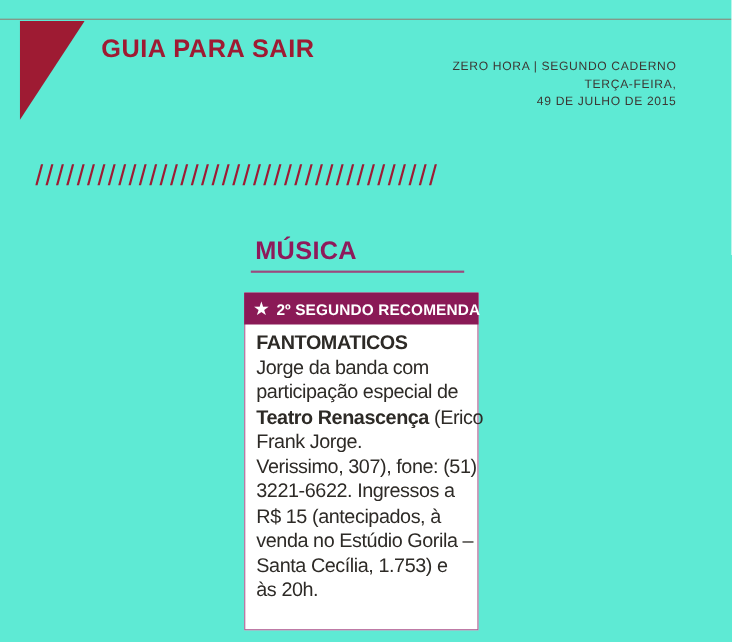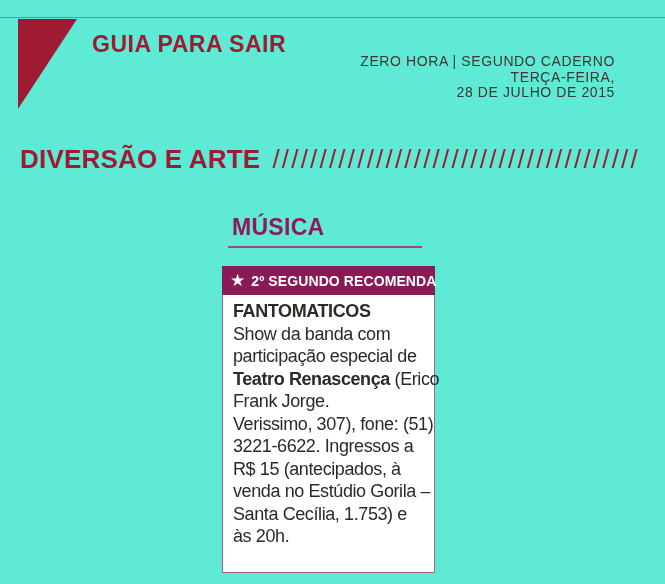--- a/index.html
+++ b/index.html
@@ -28,21 +28,21 @@
     font-size: 23px;
     font-weight: bold;
     letter-spacing: 0.5px;
     color: #9e1b33;
     white-space: nowrap;
   }
   .publication-info {
     position: absolute;
     right: 50px; top: 54px;
     text-align: right;
-    font-size: 14px;
+    font-size: 11px;
     line-height: 15.5px;
     letter-spacing: 0.6px;
     color: #3c3834;
     white-space: nowrap;
   }
   .section-row {
     position: absolute;
     left: 20px; top: 144px;
     width: 635px;
     display: flex;
@@ -128,39 +128,38 @@
 
   <svg class="corner-triangle" width="59" height="90" viewBox="0 0 59 90">
     <polygon points="0,0 59,0 0,90" fill="#9e1b33"></polygon>
   </svg>
 
   <div class="masthead-title">GUIA PARA SAIR</div>
 
   <div class="publication-info">
     <div>ZERO HORA | SEGUNDO CADERNO</div>
     <div>TERÇA-FEIRA,</div>
-    <div>28 DE JULHO DE 2015</div>
+    <div>49 DE JULHO DE 2015</div>
   </div>
 
   <div class="section-row">
-    <span class="section-title">DIVERSÃO E ARTE</span>
     <span class="slashes-pattern">///////////////////////////////////////</span>
   </div>
 
   <div class="subsection-title">MÚSICA</div>
   <div class="subsection-underline"></div>
 
   <div class="recommend-box">
     <div class="recommend-box-header">
       <span class="star-icon">★</span>
       <span class="recommend-box-label">2º SEGUNDO RECOMENDA</span>
     </div>
     <div class="listing-body">
         <div class="body-line"><span class="b">FANTOMATICOS</span></div>
-        <div class="body-line"><span>Show da banda com</span></div>
+        <div class="body-line"><span>Jorge da banda com</span></div>
         <div class="body-line"><span>participação especial de</span></div>
         <div class="body-line"><span class="b">Teatro Renascença</span><span> (Erico</span></div>
         <div class="body-line"><span>Frank Jorge.</span></div>
         <div class="body-line"><span>Verissimo, 307), fone: (51)</span></div>
         <div class="body-line"><span>3221-6622. Ingressos a</span></div>
         <div class="body-line"><span>R$ 15 (antecipados, à</span></div>
         <div class="body-line"><span>venda no Estúdio Gorila –</span></div>
         <div class="body-line"><span>Santa Cecília, 1.753) e</span></div>
         <div class="body-line"><span>às 20h.</span></div>
       </div>

